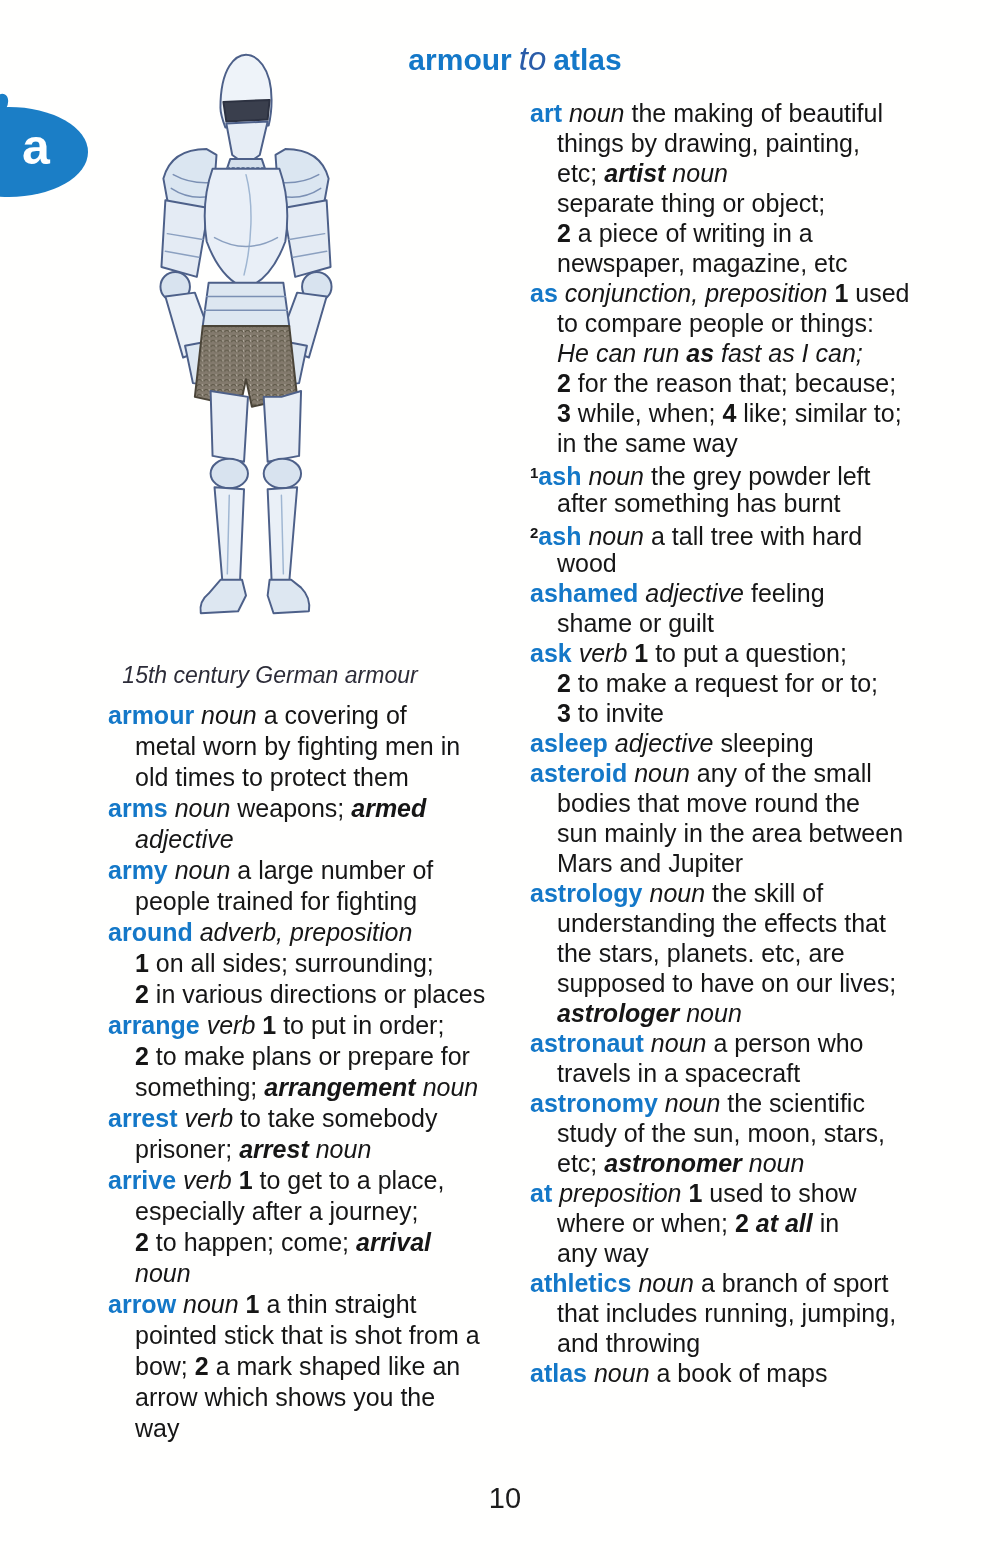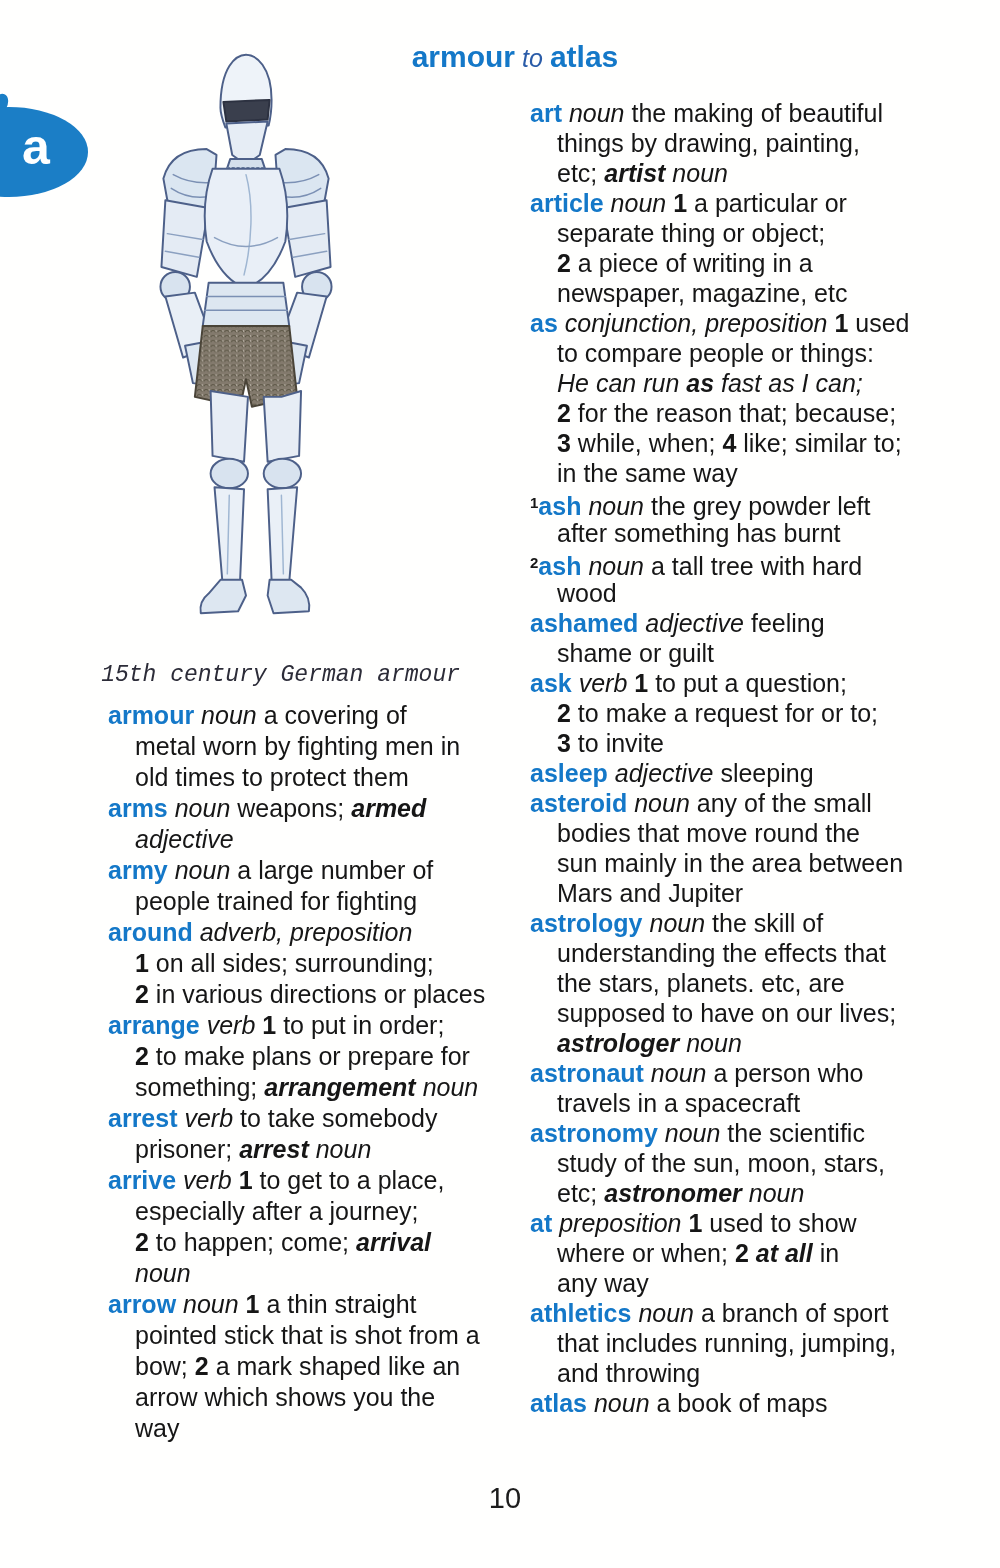--- a/index.html
+++ b/index.html
@@ -47,34 +47,34 @@
     position: absolute;
     top: 40px; left: 0; width: 1000px;
     text-align: center;
     transform: translateX(15px);
     font-size: 30px; font-weight: 700;
   }
   .header .gw { color: var(--blue); }
   .header .to {
     color: var(--to-blue);
     font-style: italic; font-weight: 400;
-    font-size: 25px;
+    font-size: 33px;
     margin: 0 7px;
   }
   
   .armour-svg {
     position: absolute;
     left: 128px; top: 32px;
     width: 236px; height: 655px;
   }
   .caption {
     position: absolute;
     left: 80px; top: 662px; width: 380px;
-    text-align: right;
-    font-family: Liberation Mono, monospace;
+    text-align: center;
+    font-family: Liberation Sans, sans-serif;
     font-style: italic;
     font-size: 23px;
     color: #2c2c38;
   }
   
   .col { position: absolute; font-size: 25px; }
   .col-left  { left: 108px; top: 700px; width: 430px; }
   .col-right { left: 530px; top: 98px;  width: 450px; }
   .line { white-space: nowrap; }
   .col-left  .line { height: 31px; line-height: 31px; }
@@ -217,21 +217,20 @@
         <div class="line cont"><span class="s-pl">way</span></div>
       </div>
     </div>
   <div class="col col-right">
       <div class="entry">
         <div class="line"><span class="s-hw">art </span><span class="s-i">noun </span><span class="s-pl">the making of beautiful</span></div>
         <div class="line cont"><span class="s-pl">things by drawing, painting,</span></div>
         <div class="line cont"><span class="s-pl">etc; </span><span class="s-b">artist </span><span class="s-i">noun</span></div>
       </div>
       <div class="entry">
-        <div class="line"><span class="s-hw">article </span><span class="s-i">noun </span><span class="s-n">1 </span><span class="s-pl">a particular or</span></div>
         <div class="line cont"><span class="s-pl">separate thing or object;</span></div>
         <div class="line cont"><span class="s-n">2 </span><span class="s-pl">a piece of writing in a</span></div>
         <div class="line cont"><span class="s-pl">newspaper, magazine, etc</span></div>
       </div>
       <div class="entry">
         <div class="line"><span class="s-hw">as </span><span class="s-i">conjunction, preposition </span><span class="s-n">1 </span><span class="s-pl">used</span></div>
         <div class="line cont"><span class="s-pl">to compare people or things:</span></div>
         <div class="line cont"><span class="s-i">He can run </span><span class="s-bi">as</span><span class="s-i"> fast as I can;</span></div>
         <div class="line cont"><span class="s-n">2 </span><span class="s-pl">for the reason that; because;</span></div>
         <div class="line cont"><span class="s-n">3 </span><span class="s-pl">while, when; </span><span class="s-n">4 </span><span class="s-pl">like; similar to;</span></div>

